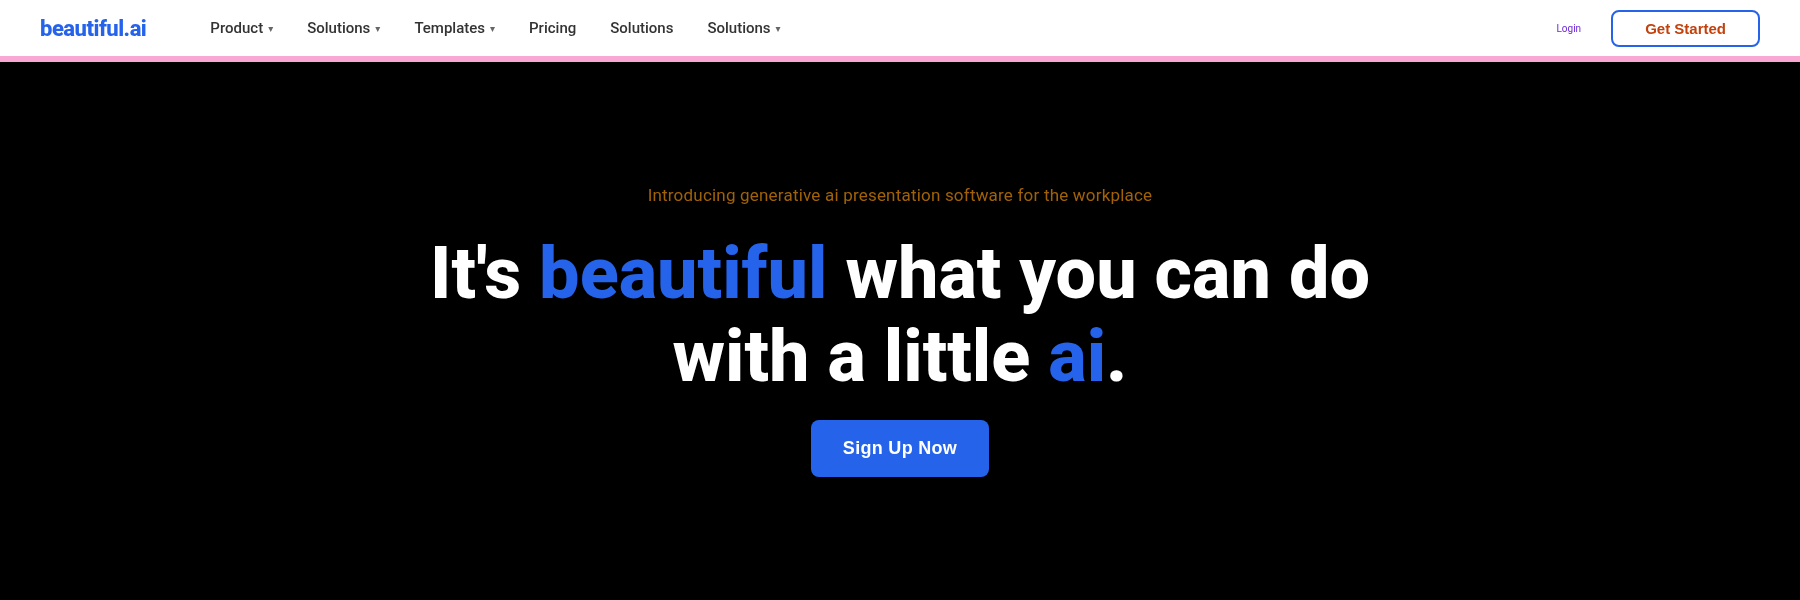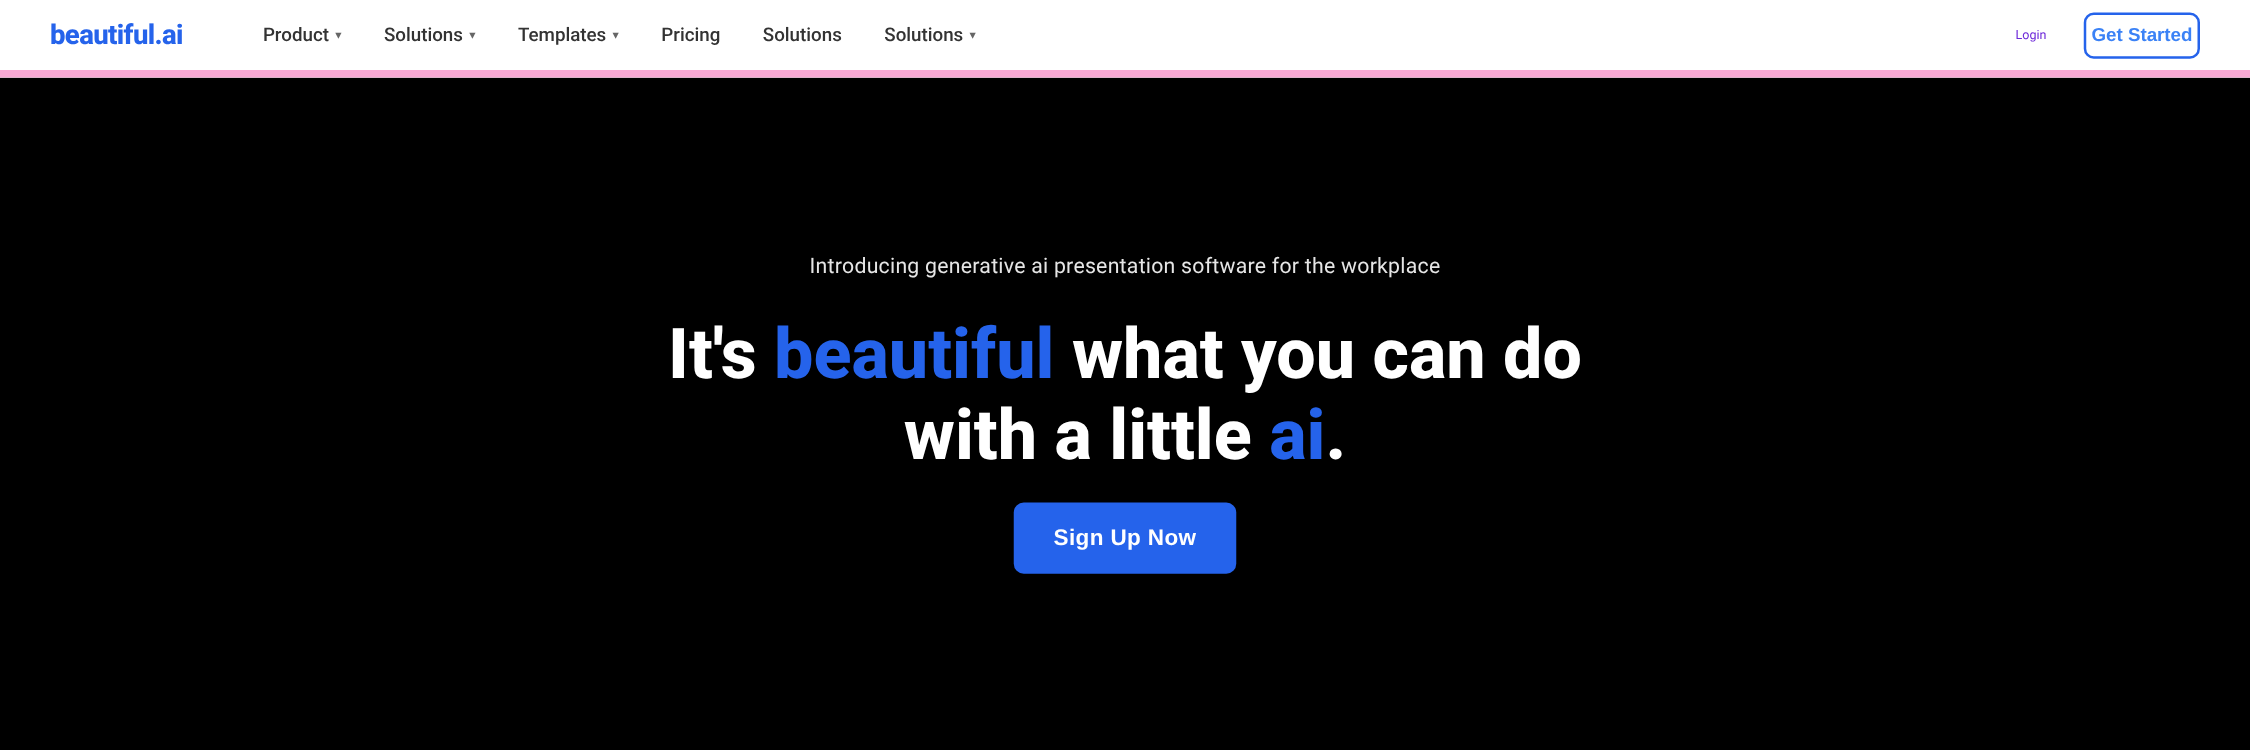--- a/index.html
+++ b/index.html
@@ -76,51 +76,51 @@
       font-size: 10px;
       font-weight: 400;
       color: #6d28d9;
       cursor: pointer;
       padding: 8px 14px;
     }
 
     .get-started-btn {
       font-size: 15px;
       font-weight: 600;
-      color: #3b82f6;
+      color: #c2410c;
       border: 2px solid #2563eb;
       border-radius: 8px;
-      padding: 8px 4px;
+      padding: 8px 32px;
       cursor: pointer;
       background: transparent;
     }
 
     
     .hero {
       width: 100%;
       height: 538px;
       background: #000000;
       display: flex;
       flex-direction: column;
       align-items: center;
       justify-content: center;
       text-align: center;
       padding: 0 40px;
     }
 
     .hero-subtitle {
       font-size: 17px;
-      color: #e5e5e5;
+      color: #a16207;
       font-weight: 400;
       margin-bottom: 28px;
       letter-spacing: 0.2px;
     }
 
     .hero-headline {
-      font-size: 56px;
+      font-size: 72px;
       font-weight: 800;
       color: #ffffff;
       line-height: 1.15;
       margin-bottom: 22px;
       max-width: 1000px;
     }
 
     .hero-headline .highlight {
       color: #2563eb;
     }

